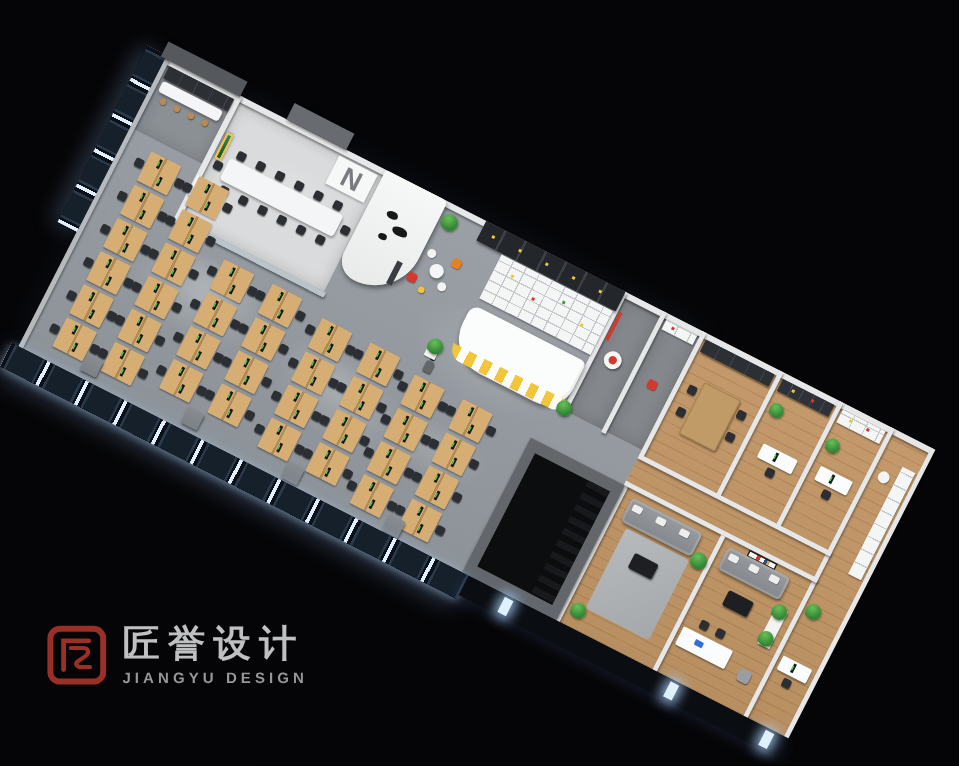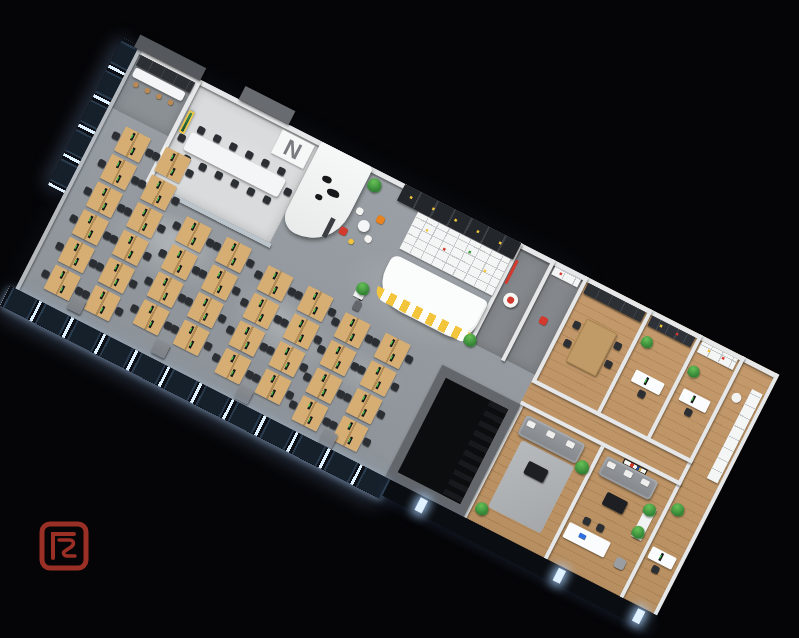--- a/index.html
+++ b/index.html
@@ -543,15 +543,17 @@
   </div>
  </div>
 
  <div class="logo">
    <svg class="logo-mark" width="52" height="52" viewBox="0 0 52 52">
      <rect x="4" y="4" width="44" height="44" rx="8" fill="none" stroke="#9a2f26" stroke-width="5"></rect>
      <path d="M36 14 H15 V38" fill="none" stroke="#9a2f26" stroke-width="4" stroke-linecap="round"></path>
      <path d="M21 20 h10 c5 0 6 4 2 7 l-6 4 c-3 2 -1 5 3 5 h7" fill="none" stroke="#9a2f26" stroke-width="3.5" stroke-linecap="round"></path>
    </svg>
    <div class="logo-text">
+     <div class="cn">匠誉设计</div>
+     <div class="en">JIANGYU DESIGN</div>
    </div>
  </div>
 </div>
 
 </body></html>

